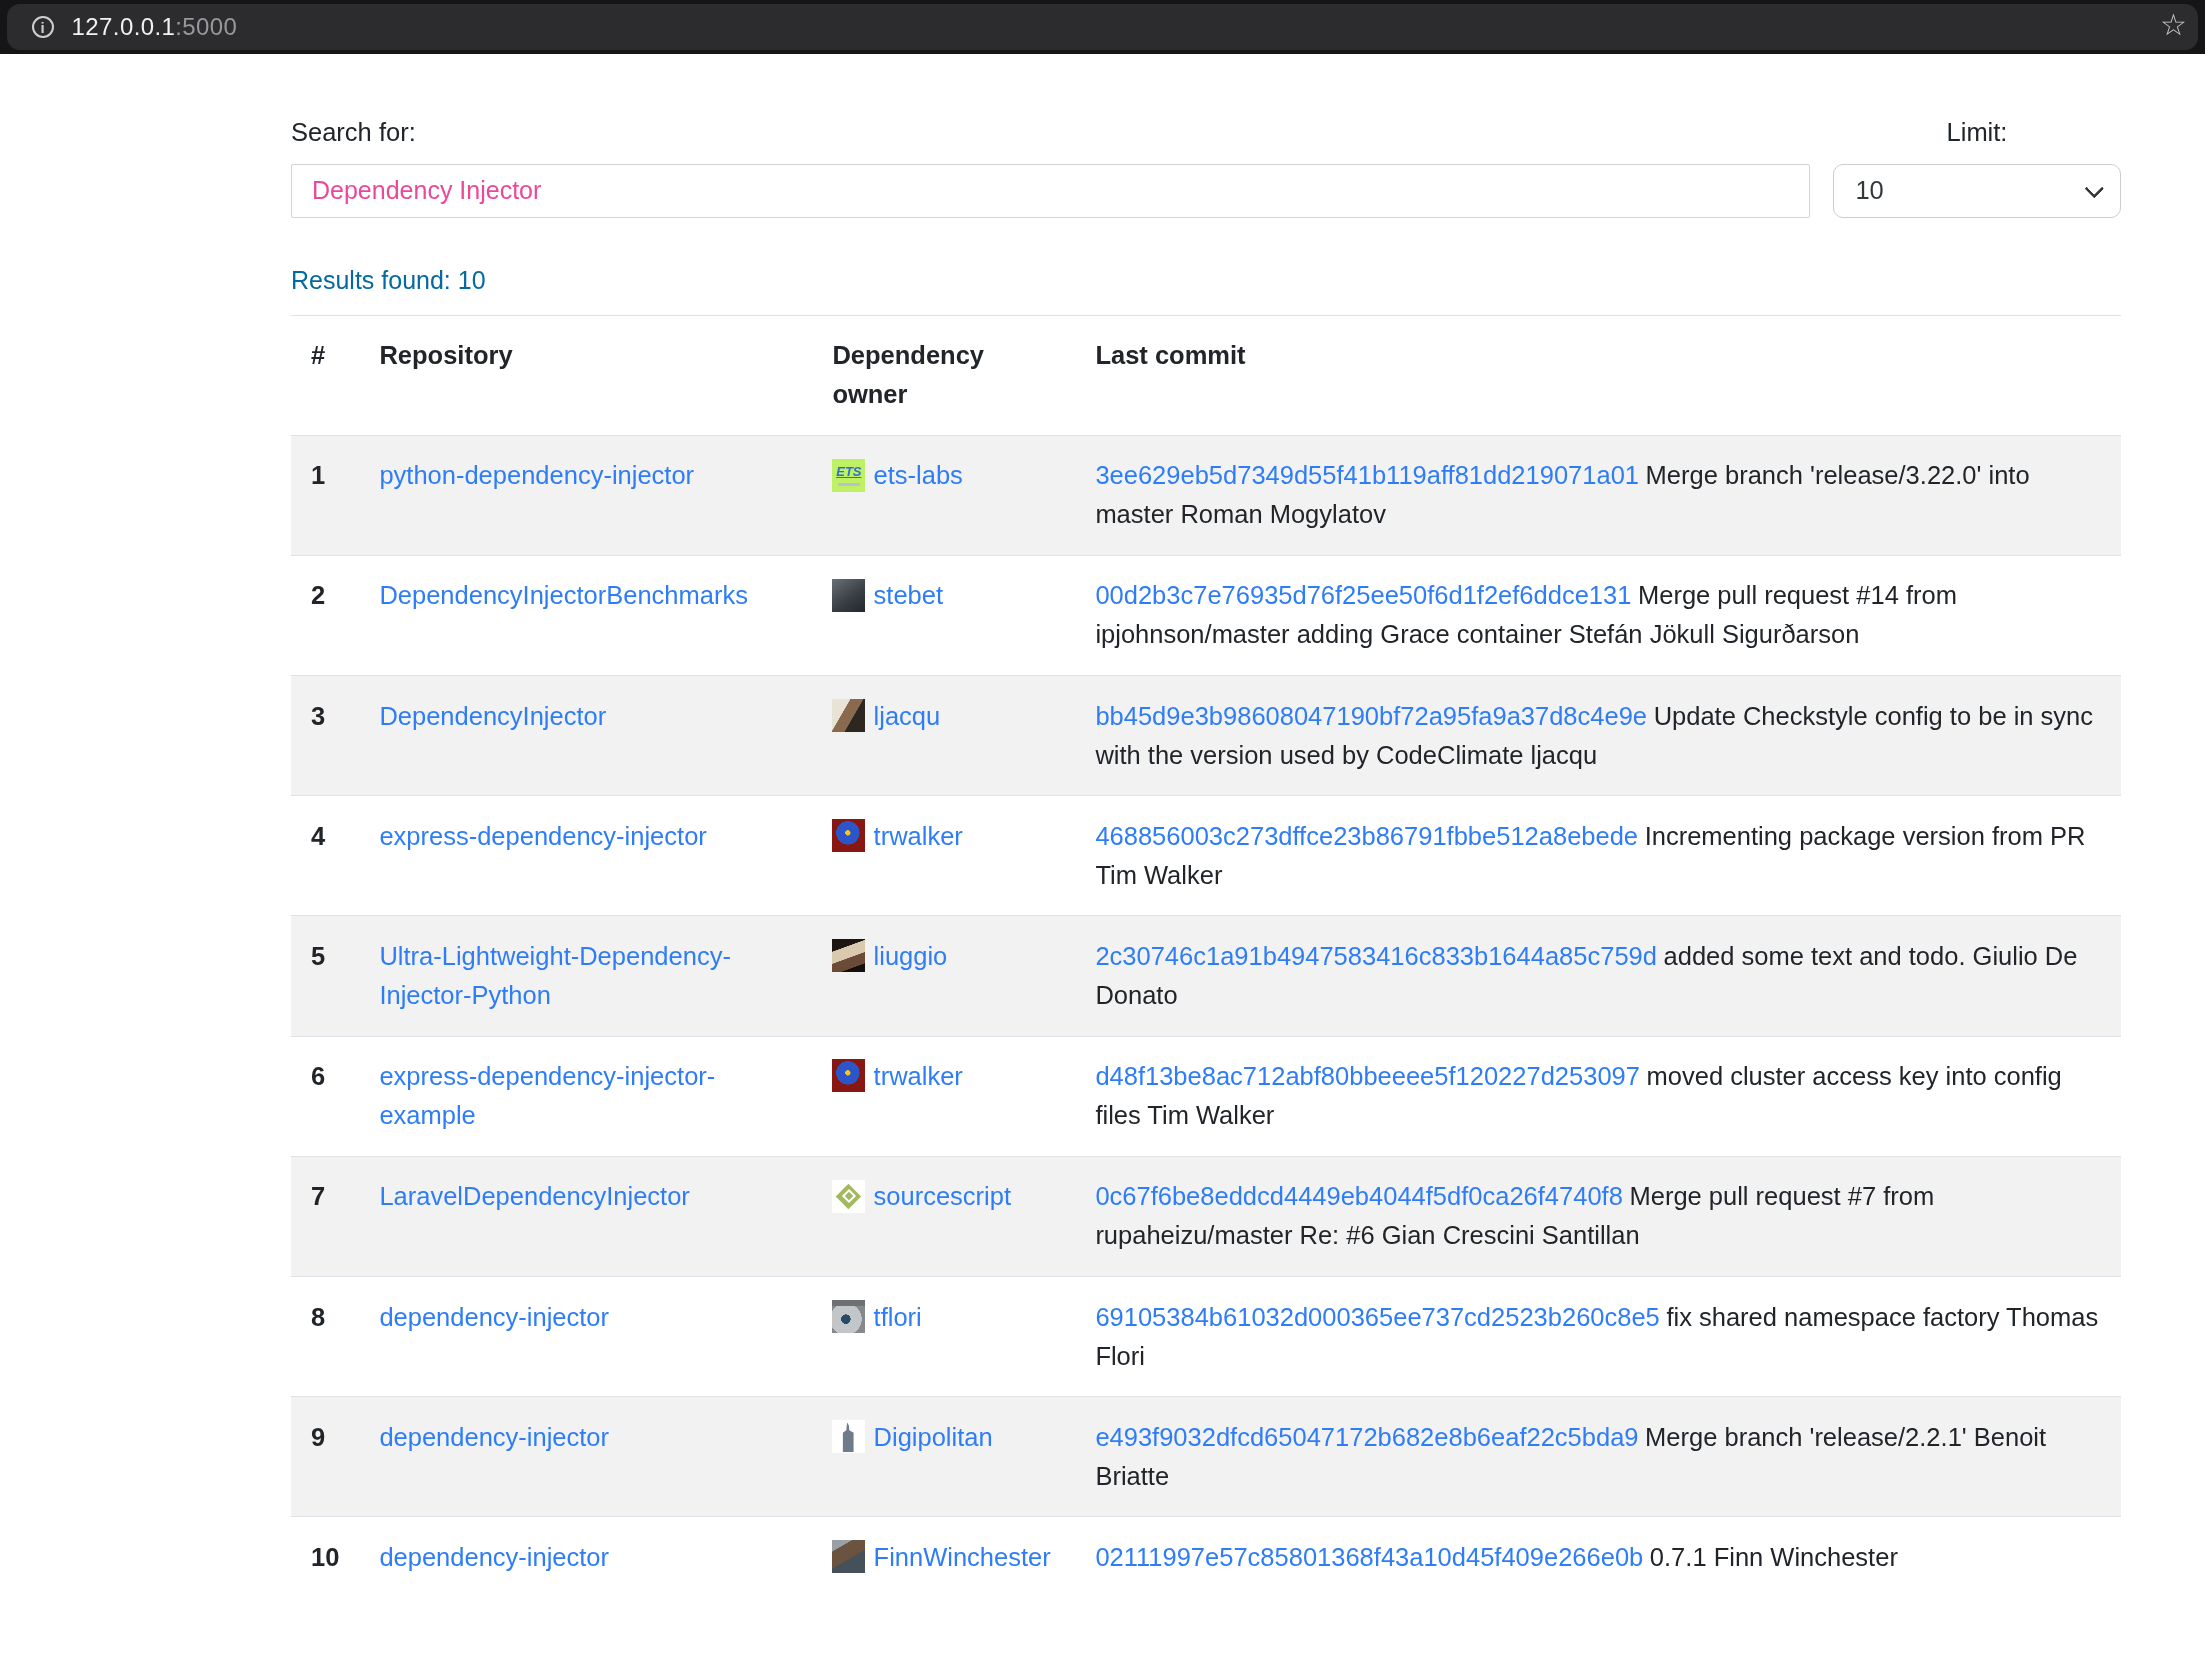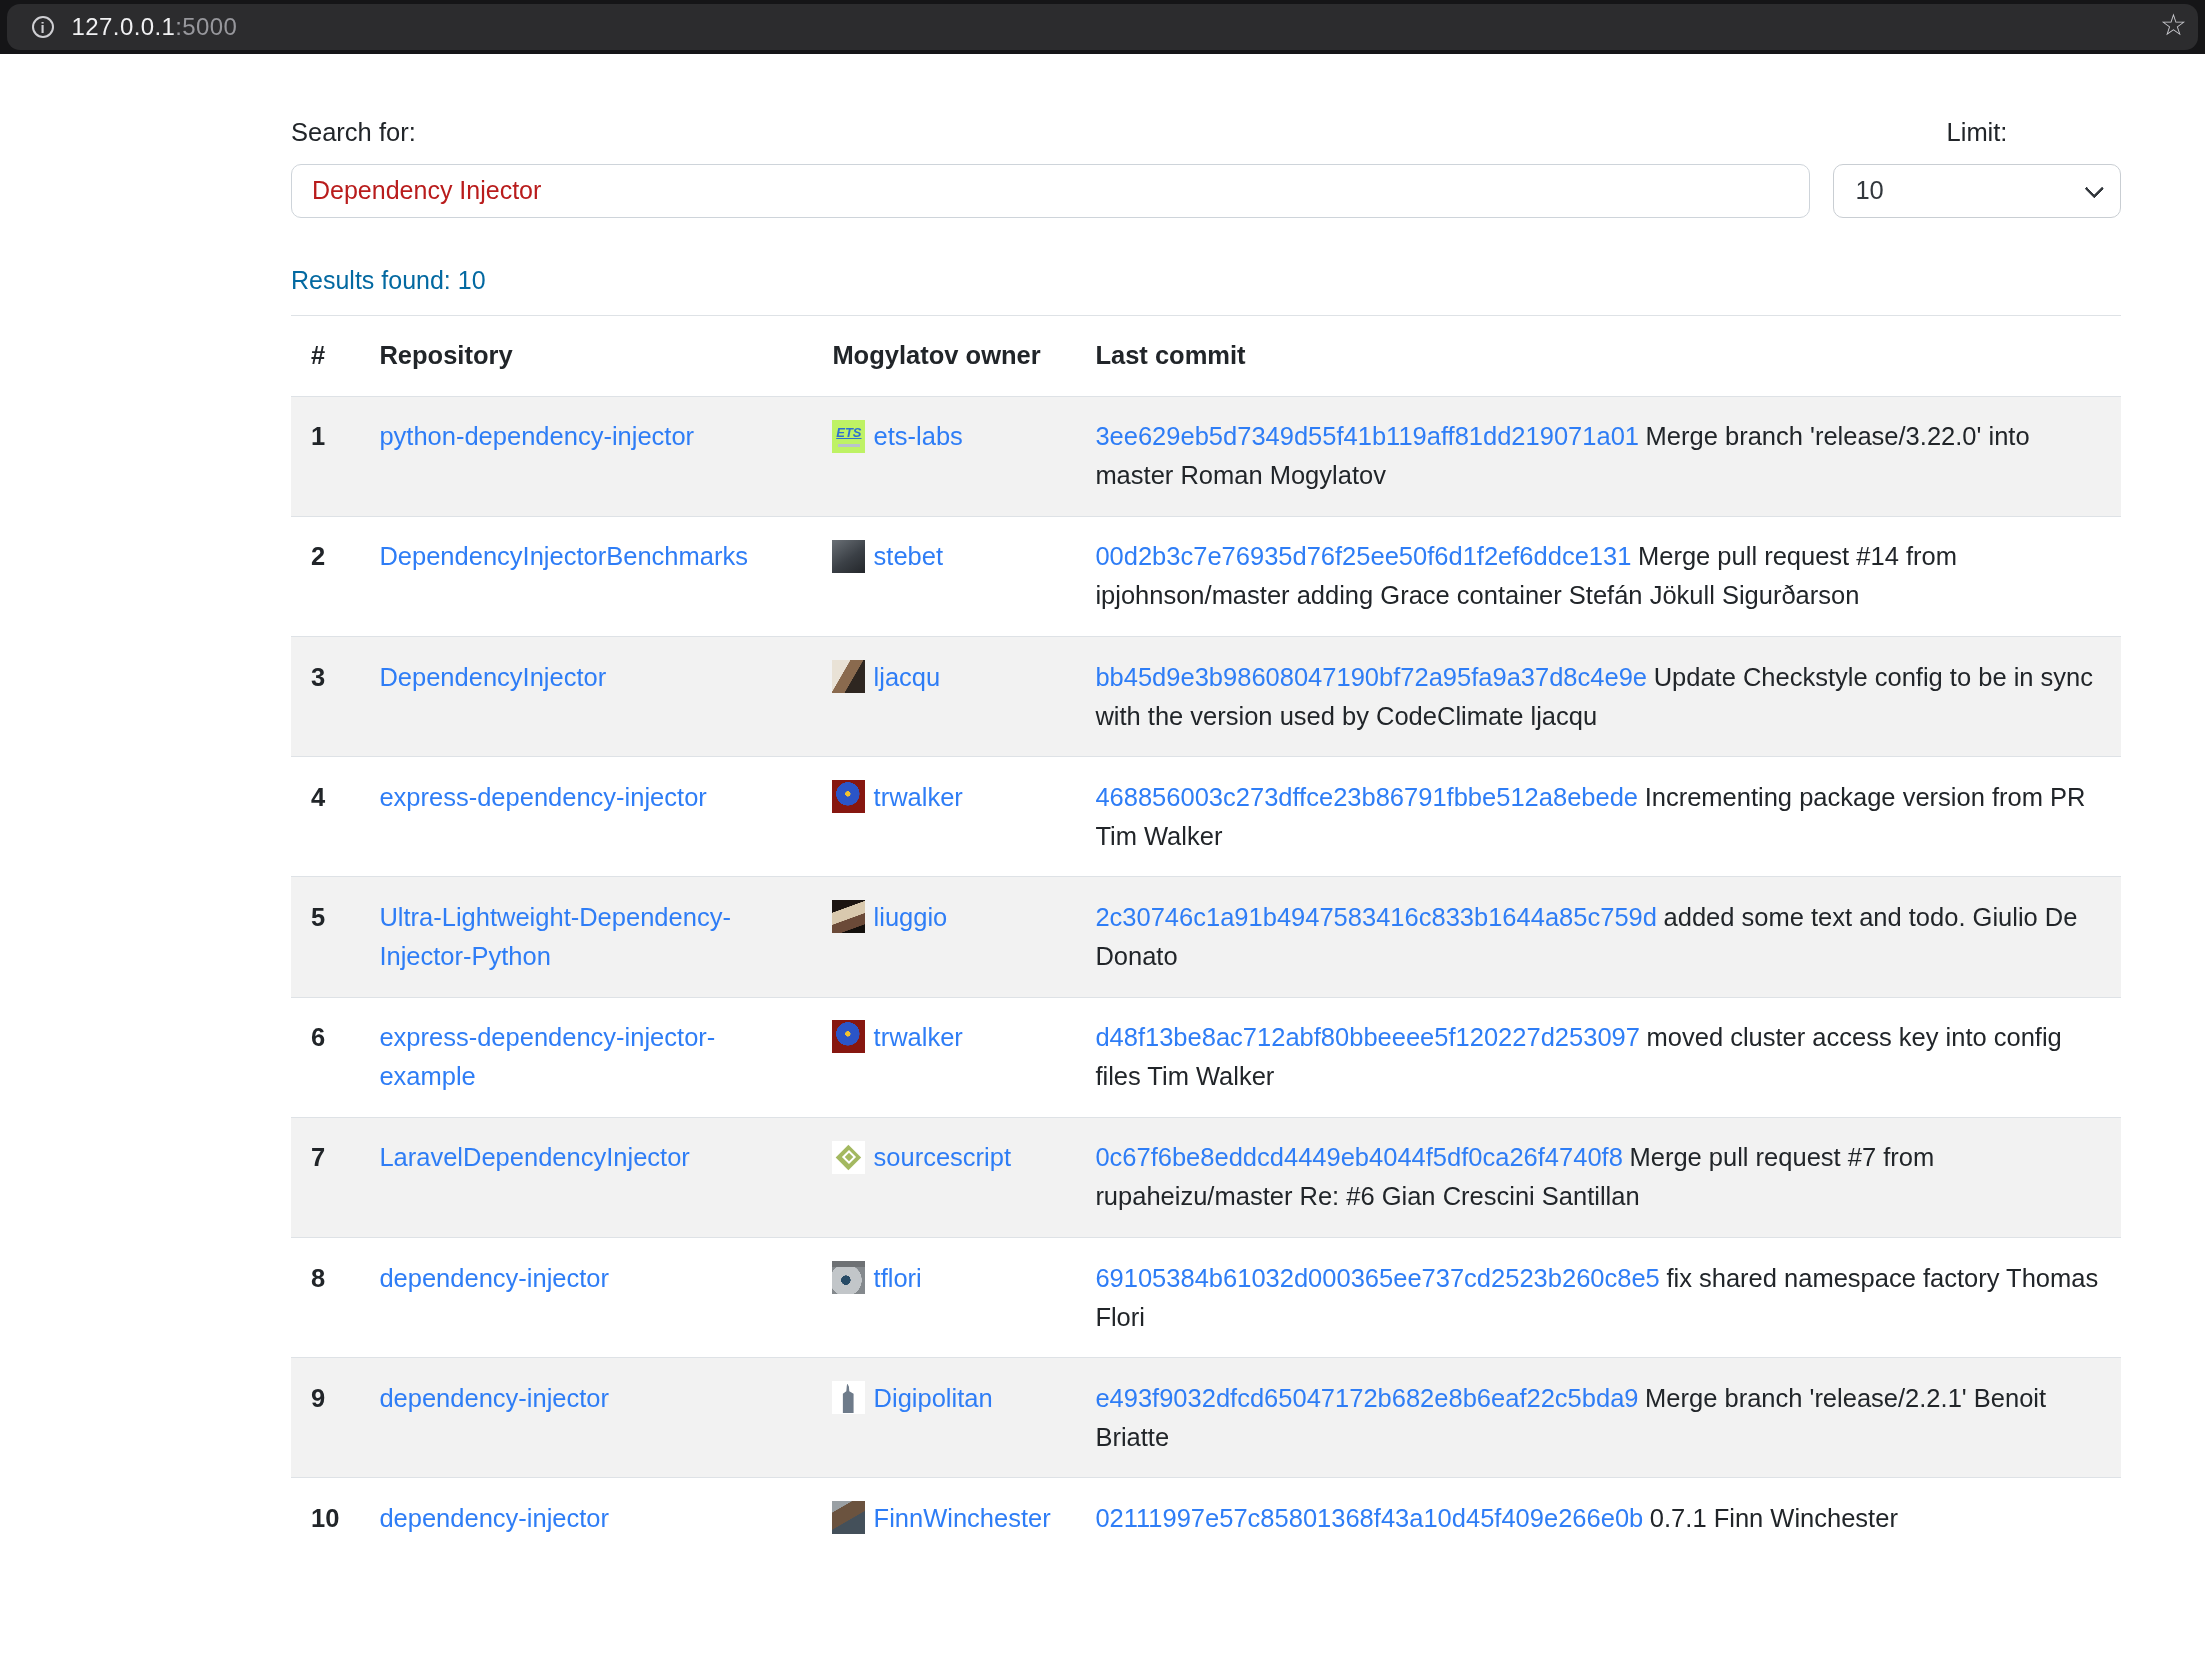--- a/index.html
+++ b/index.html
@@ -20,22 +20,22 @@
 
   
   .container { margin-left: 291px; width: 1830px; }
   .page-title { margin-top: 5px; font-size: 61px; line-height: 1.1; font-weight: 700;
     letter-spacing: -0.8px; color: #1d2125; }
 
   .controls { margin-top: 64px; display: flex; justify-content: space-between; align-items: flex-end; }
   .field-label { font-size: 25.5px; color: #212529; margin-bottom: 16.5px; display: block; }
   .search-col { flex: 0 0 1519px; }
   .limit-col { flex: 0 0 288px; text-align: center; }
-  .text-input { width: 100%; height: 54px; border: 1.6px solid #ced4da; border-radius: 10px;
-    font-size: 25px; color: #b91c1c; padding: 0 20px; background: #fff;
+  .text-input { width: 100%; height: 54px; border: 1.6px solid #ced4da; border-radius: 2px;
+    font-size: 25px; color: #ec4899; padding: 0 20px; background: #fff;
     font-family: "Liberation Sans", "DejaVu Sans", sans-serif; outline: none; }
   .select { width: 100%; height: 54px; border: 1.6px solid #c9ced3; border-radius: 10px;
     background: #fff; display: flex; align-items: center; justify-content: space-between;
     font-size: 25.5px; color: #33383d; padding: 0 21.4px; cursor: default; }
   .chevron { width: 14px; height: 14px; border-right: 3.3px solid #33383d; border-bottom: 3.3px solid #33383d;
     transform: rotate(45deg) translateY(-3.3px); border-radius: 1.6px; }
 
   .results { margin-top: 48px; font-size: 25px; color: #0369a1; }
 
   table { margin-top: 20px; width: 100%; border-collapse: collapse; font-size: 25.5px; }
@@ -108,21 +108,21 @@
     <colgroup>
       <col class="c-num">
         <col class="c-repo">
         <col class="c-owner">
         <col>
     </colgroup>
     <thead>
       <tr>
         <th>#</th>
         <th>Repository</th>
-        <th>Mogylatov owner</th>
+        <th>Dependency owner</th>
         <th>Last commit</th>
       </tr>
     </thead>
     <tbody id="rows">
         <tr>
           <td><span class="row-num">1</span></td>
           <td><a>python-dependency-injector</a></td>
           <td><span class="av av-ets">ETS</span><a>ets-labs</a></td>
           <td><a>3ee629eb5d7349d55f41b119aff81dd219071a01</a><span class="msg">Merge branch 'release/3.22.0' into master Roman Mogylatov</span></td>
         </tr>

